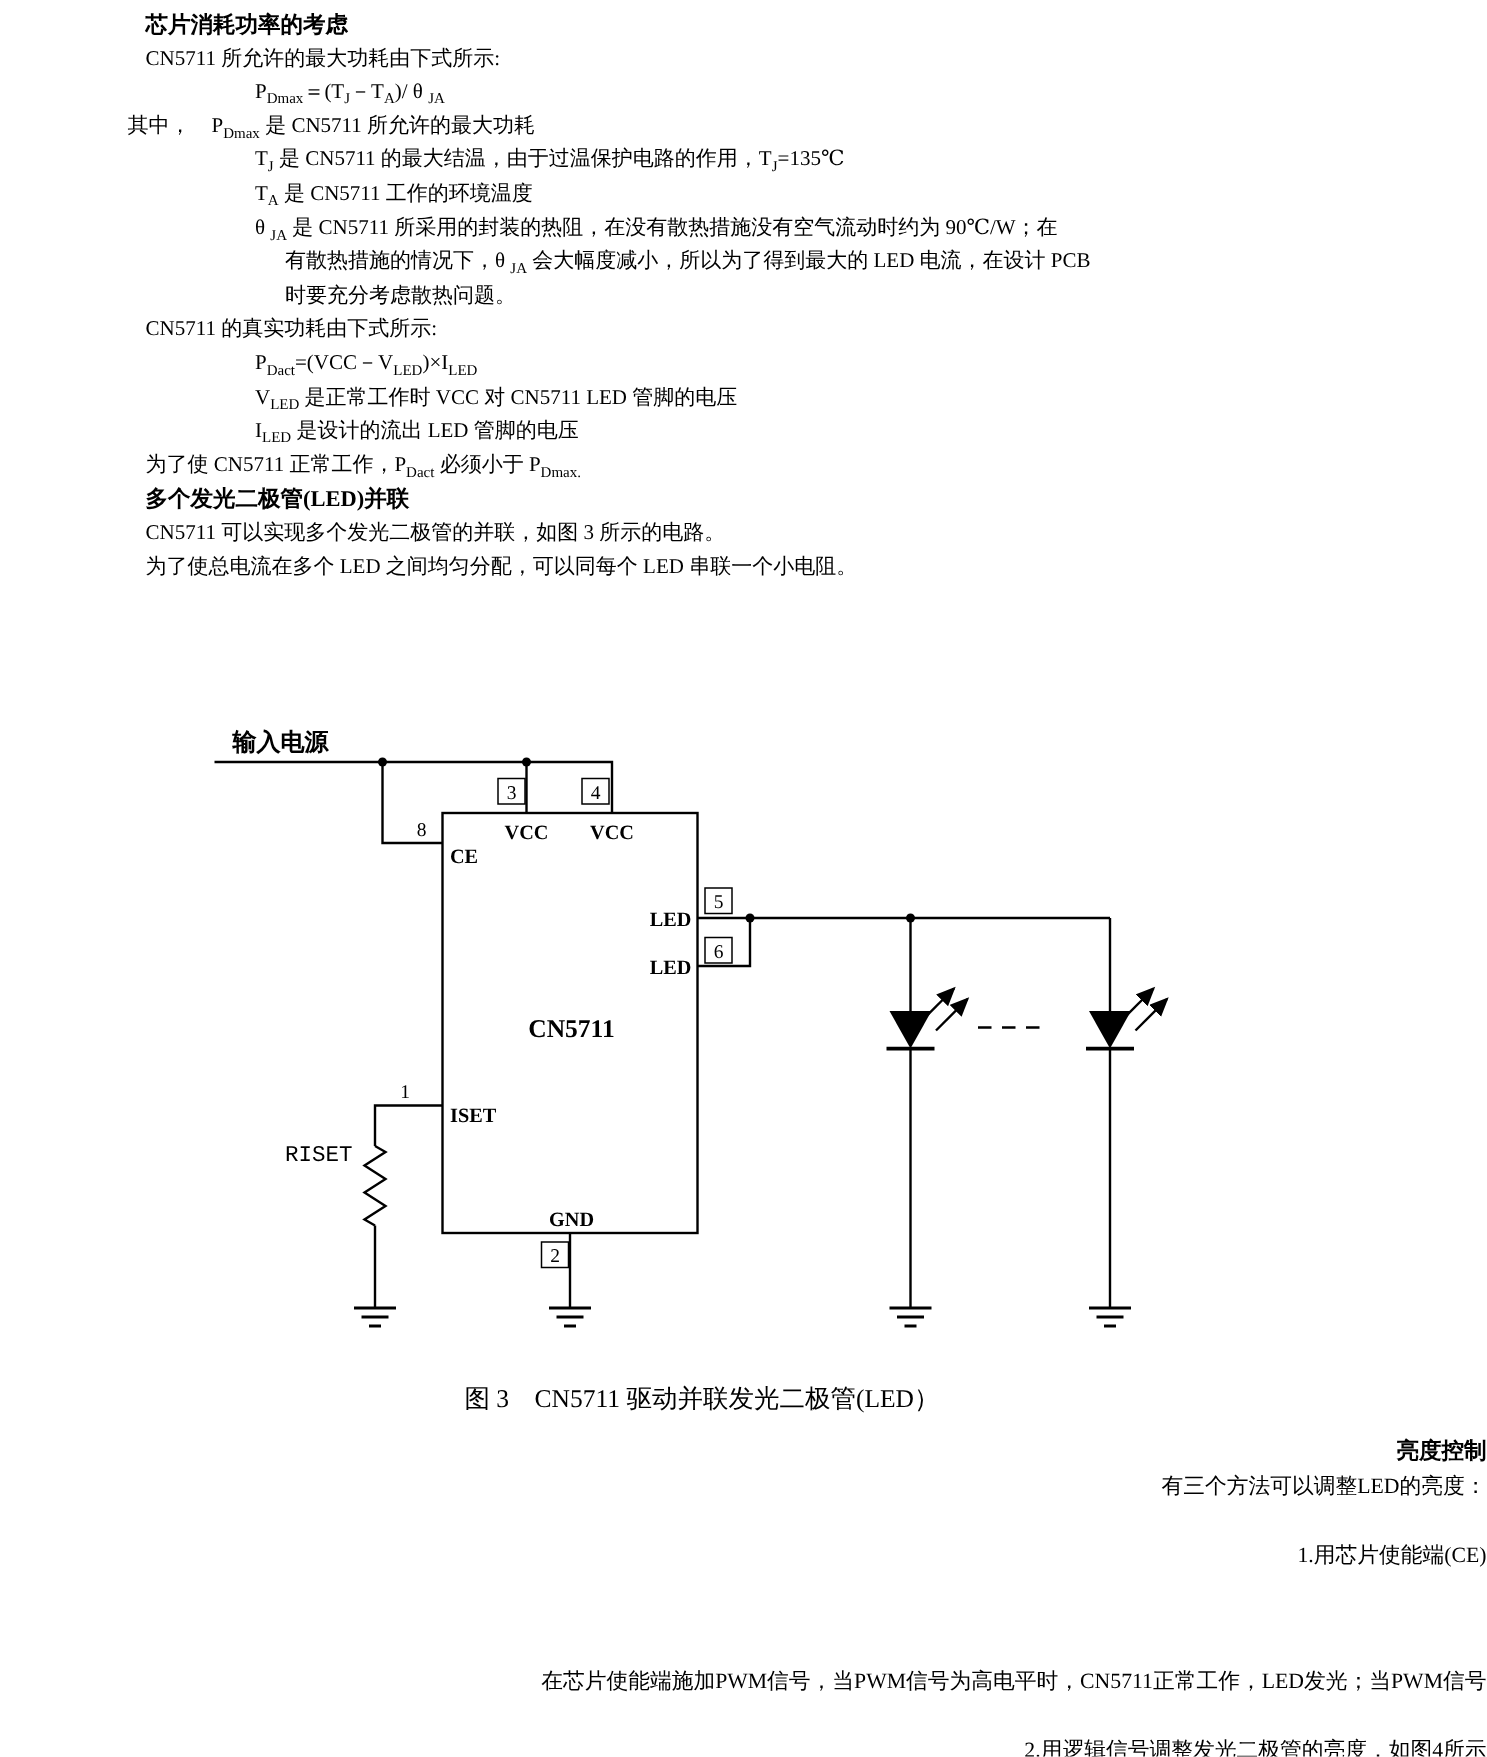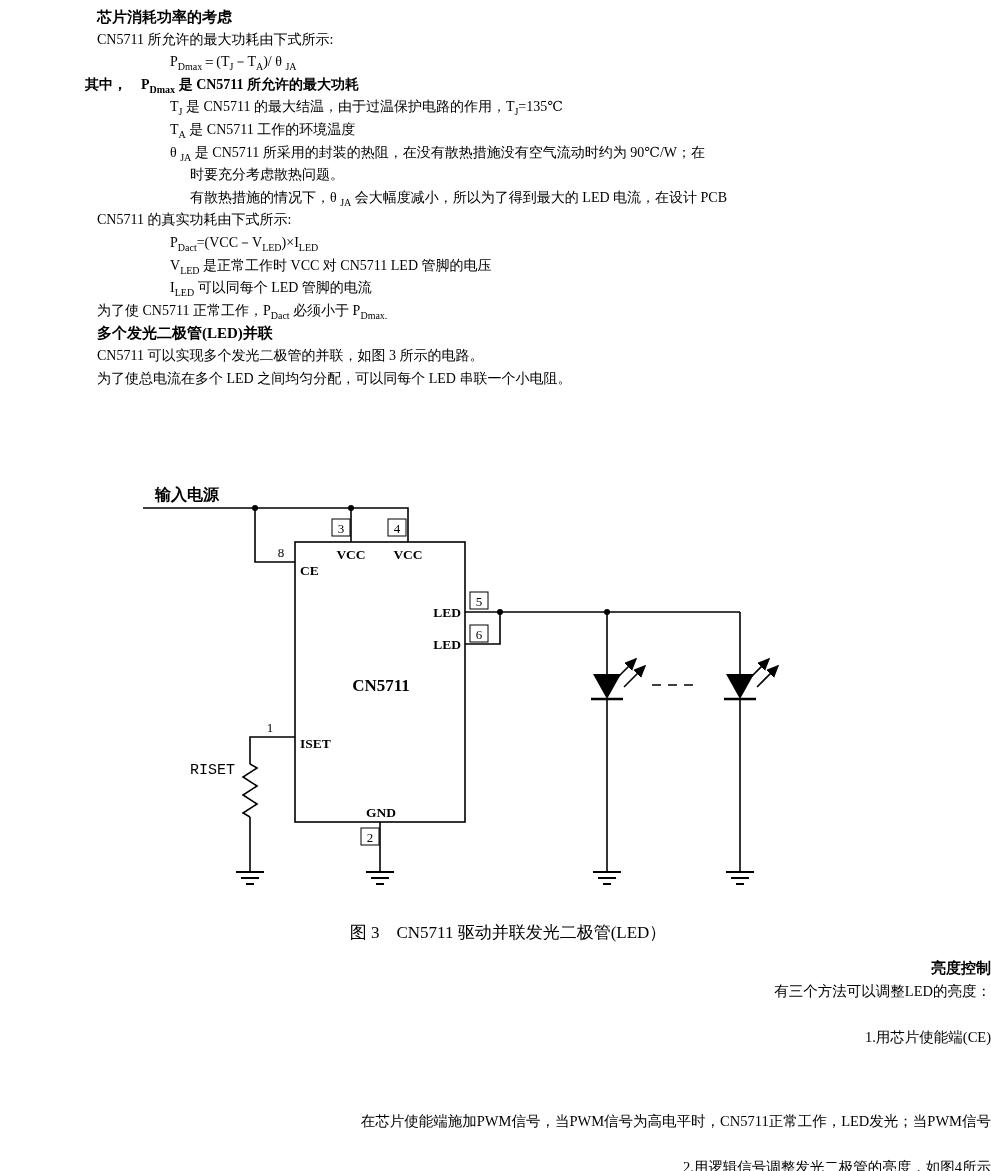--- a/index.html
+++ b/index.html
@@ -5,28 +5,28 @@
   * { margin:0; padding:0; box-sizing:border-box; }
   body {
     width:991px; height:1171px; background:#ffffff; color:#000;
     font-family:"Liberation Serif","DejaVu Serif",serif;
     font-size:14px; overflow:hidden;
   }
   .page { position:relative; width:991px; height:1171px; padding-top:6px; overflow:hidden; }
   .ln { line-height:22.6px; white-space:pre; }
   .hd { font-weight:bold; font-size:15px; }
   .m-a { margin-left:97px; }
-  .m-b { margin-left:85px;font-weight:bold; }
+  .m-b { margin-left:85px; }
   .m-c { margin-left:170px; }
   .m-d { margin-left:190px; }
   .cont { margin-left:125px;margin-top:38px; }
   .num { display:inline-block; width:28px; }
   sub { font-size:10px; line-height:0; }
   .fig { display:block; margin-top:92px; }
-  .caption { margin-top:27px; width:936px; text-align:center; font-size:17px; line-height:23px; white-space:pre;margin-left:40px; }
+  .caption { margin-top:27px; width:936px; text-align:center; font-size:17px; line-height:23px; white-space:pre; }
   .s3 { margin-top:13px; font-size:14.5px; }
   .s3 .ln { line-height:23px;text-align:right; }
   
   .t-pin  { font-family:"Liberation Serif","DejaVu Serif",serif; font-size:13px; }
   .t-lbl  { font-family:"Liberation Serif","DejaVu Serif",serif; font-size:13.5px; font-weight:bold; }
   .t-chip { font-family:"Liberation Serif","DejaVu Serif",serif; font-size:17px; font-weight:bold; }
   .t-power{ font-family:"Liberation Sans","DejaVu Sans",sans-serif; font-size:16px; font-weight:bold; }
   .t-riset{ font-family:"Liberation Mono","DejaVu Sans Mono",monospace; font-size:15px; }
   .wire   { stroke:#000; stroke-width:1.6; fill:none; }
   .thick  { stroke:#000; stroke-width:2.5; fill:none; }
@@ -38,26 +38,26 @@
 
 <div class="page">
 
   <div class="ln m-a hd">芯片消耗功率的考虑</div>
   <div class="ln m-a">CN5711 所允许的最大功耗由下式所示:</div>
   <div class="ln m-c"><span>P</span><sub>Dmax</sub><span>＝(T</span><sub>J</sub><span>－T</span><sub>A</sub><span>)/ θ </span><sub>JA</sub></div>
   <div class="ln m-b"><span>其中，　P</span><sub>Dmax</sub><span> 是 CN5711 所允许的最大功耗</span></div>
   <div class="ln m-c"><span>T</span><sub>J</sub><span> 是 CN5711 的最大结温，由于过温保护电路的作用，T</span><sub>J</sub><span>=135℃</span></div>
   <div class="ln m-c"><span>T</span><sub>A</sub><span> 是 CN5711 工作的环境温度</span></div>
   <div class="ln m-c"><span>θ </span><sub>JA</sub><span> 是 CN5711 所采用的封装的热阻，在没有散热措施没有空气流动时约为 90℃/W；在</span></div>
+  <div class="ln m-d"><span>有散热措施的情况下，θ </span><sub>JA</sub><span> 会大幅度减小，所以为了得到最大的 LED 电流，在设计 PCB</span></div>
   <div class="ln m-d">时要充分考虑散热问题。</div>
-  <div class="ln m-d"><span>有散热措施的情况下，θ </span><sub>JA</sub><span> 会大幅度减小，所以为了得到最大的 LED 电流，在设计 PCB</span></div>
   <div class="ln m-a">CN5711 的真实功耗由下式所示:</div>
   <div class="ln m-c"><span>P</span><sub>Dact</sub><span>=(VCC－V</span><sub>LED</sub><span>)×I</span><sub>LED</sub></div>
   <div class="ln m-c"><span>V</span><sub>LED</sub><span> 是正常工作时 VCC 对 CN5711 LED 管脚的电压</span></div>
-  <div class="ln m-c"><span>I</span><sub>LED</sub><span> 可以同每个 LED 管脚的电流</span></div>
+  <div class="ln m-c"><span>I</span><sub>LED</sub><span> 是设计的流出 LED 管脚的电压</span></div>
   <div class="ln m-a"><span>为了使 CN5711 正常工作，P</span><sub>Dact</sub><span> 必须小于 P</span><sub>Dmax.</sub></div>
   <div class="ln m-a hd">多个发光二极管(LED)并联</div>
   <div class="ln m-a">CN5711 可以实现多个发光二极管的并联，如图 3 所示的电路。</div>
   <div class="ln m-a">为了使总电流在多个 LED 之间均匀分配，可以同每个 LED 串联一个小电阻。</div>
 
   <svg class="fig" width="991" height="412" viewBox="0 505 991 412">
     <defs>
       <marker id="ah" markerWidth="9" markerHeight="9" refX="7" refY="3.5" orient="auto">
         <path d="M0,0 L8,3.5 L0,7 Z" fill="#000"></path>
       </marker>

